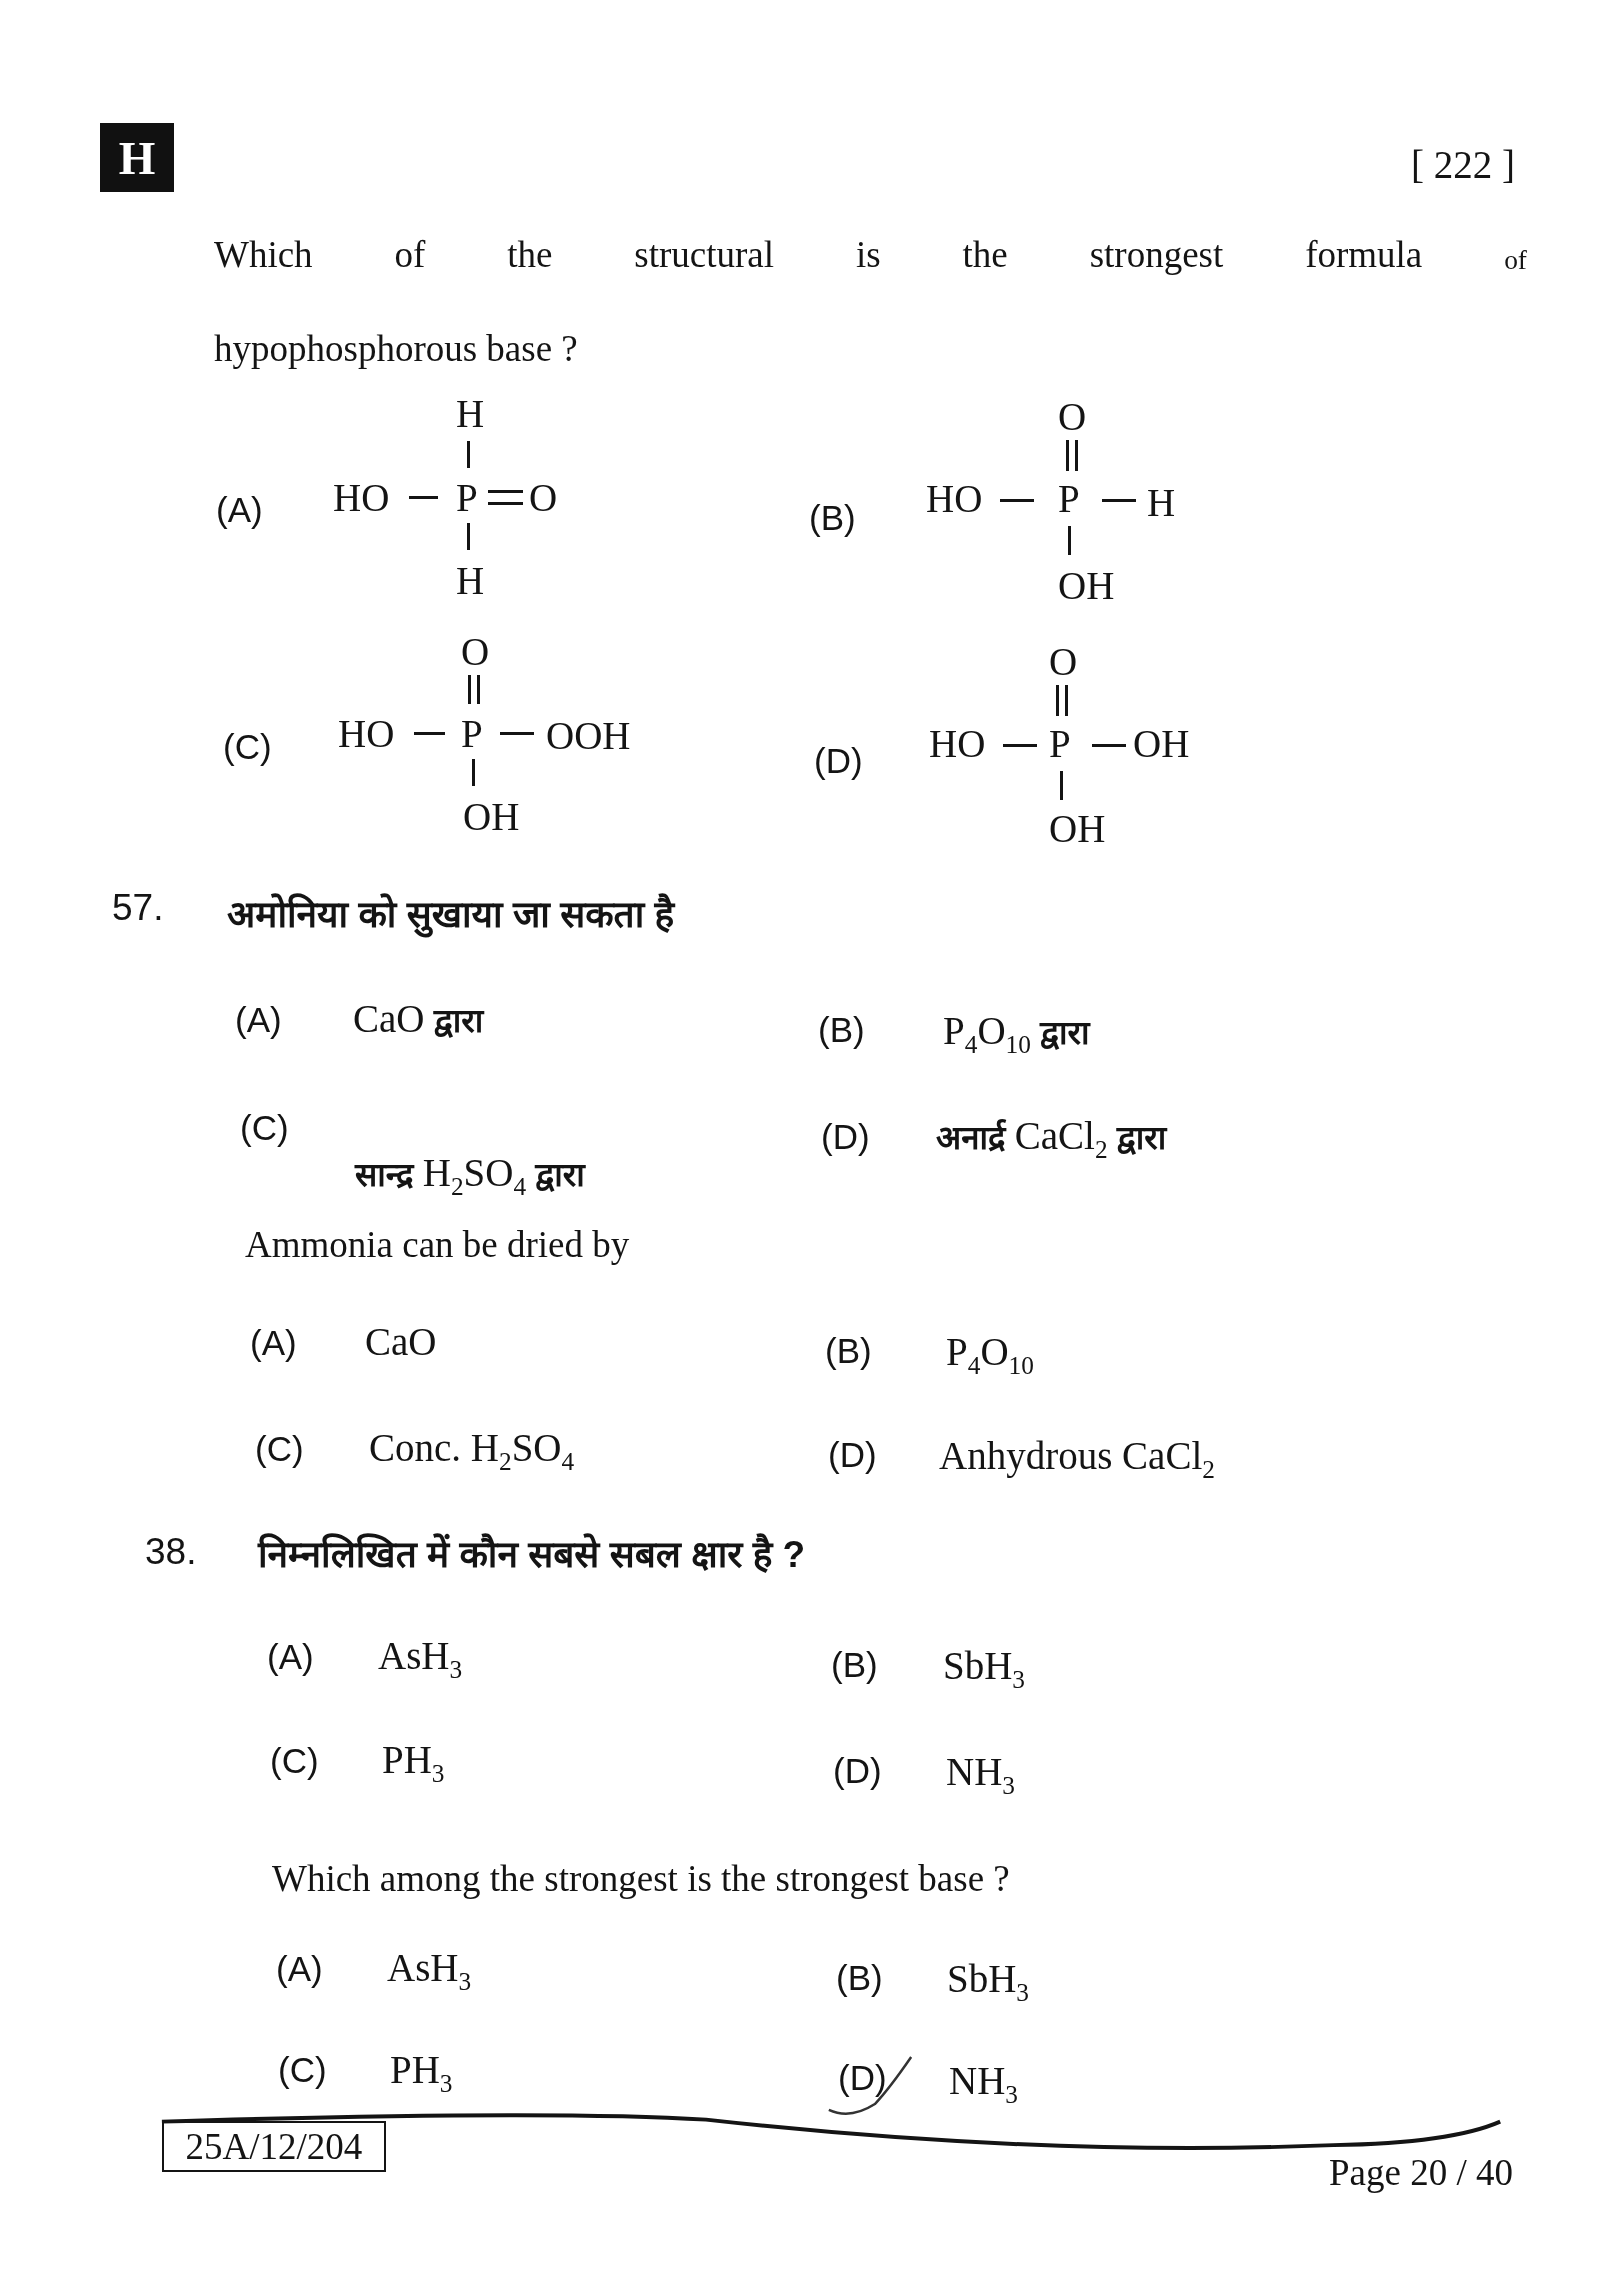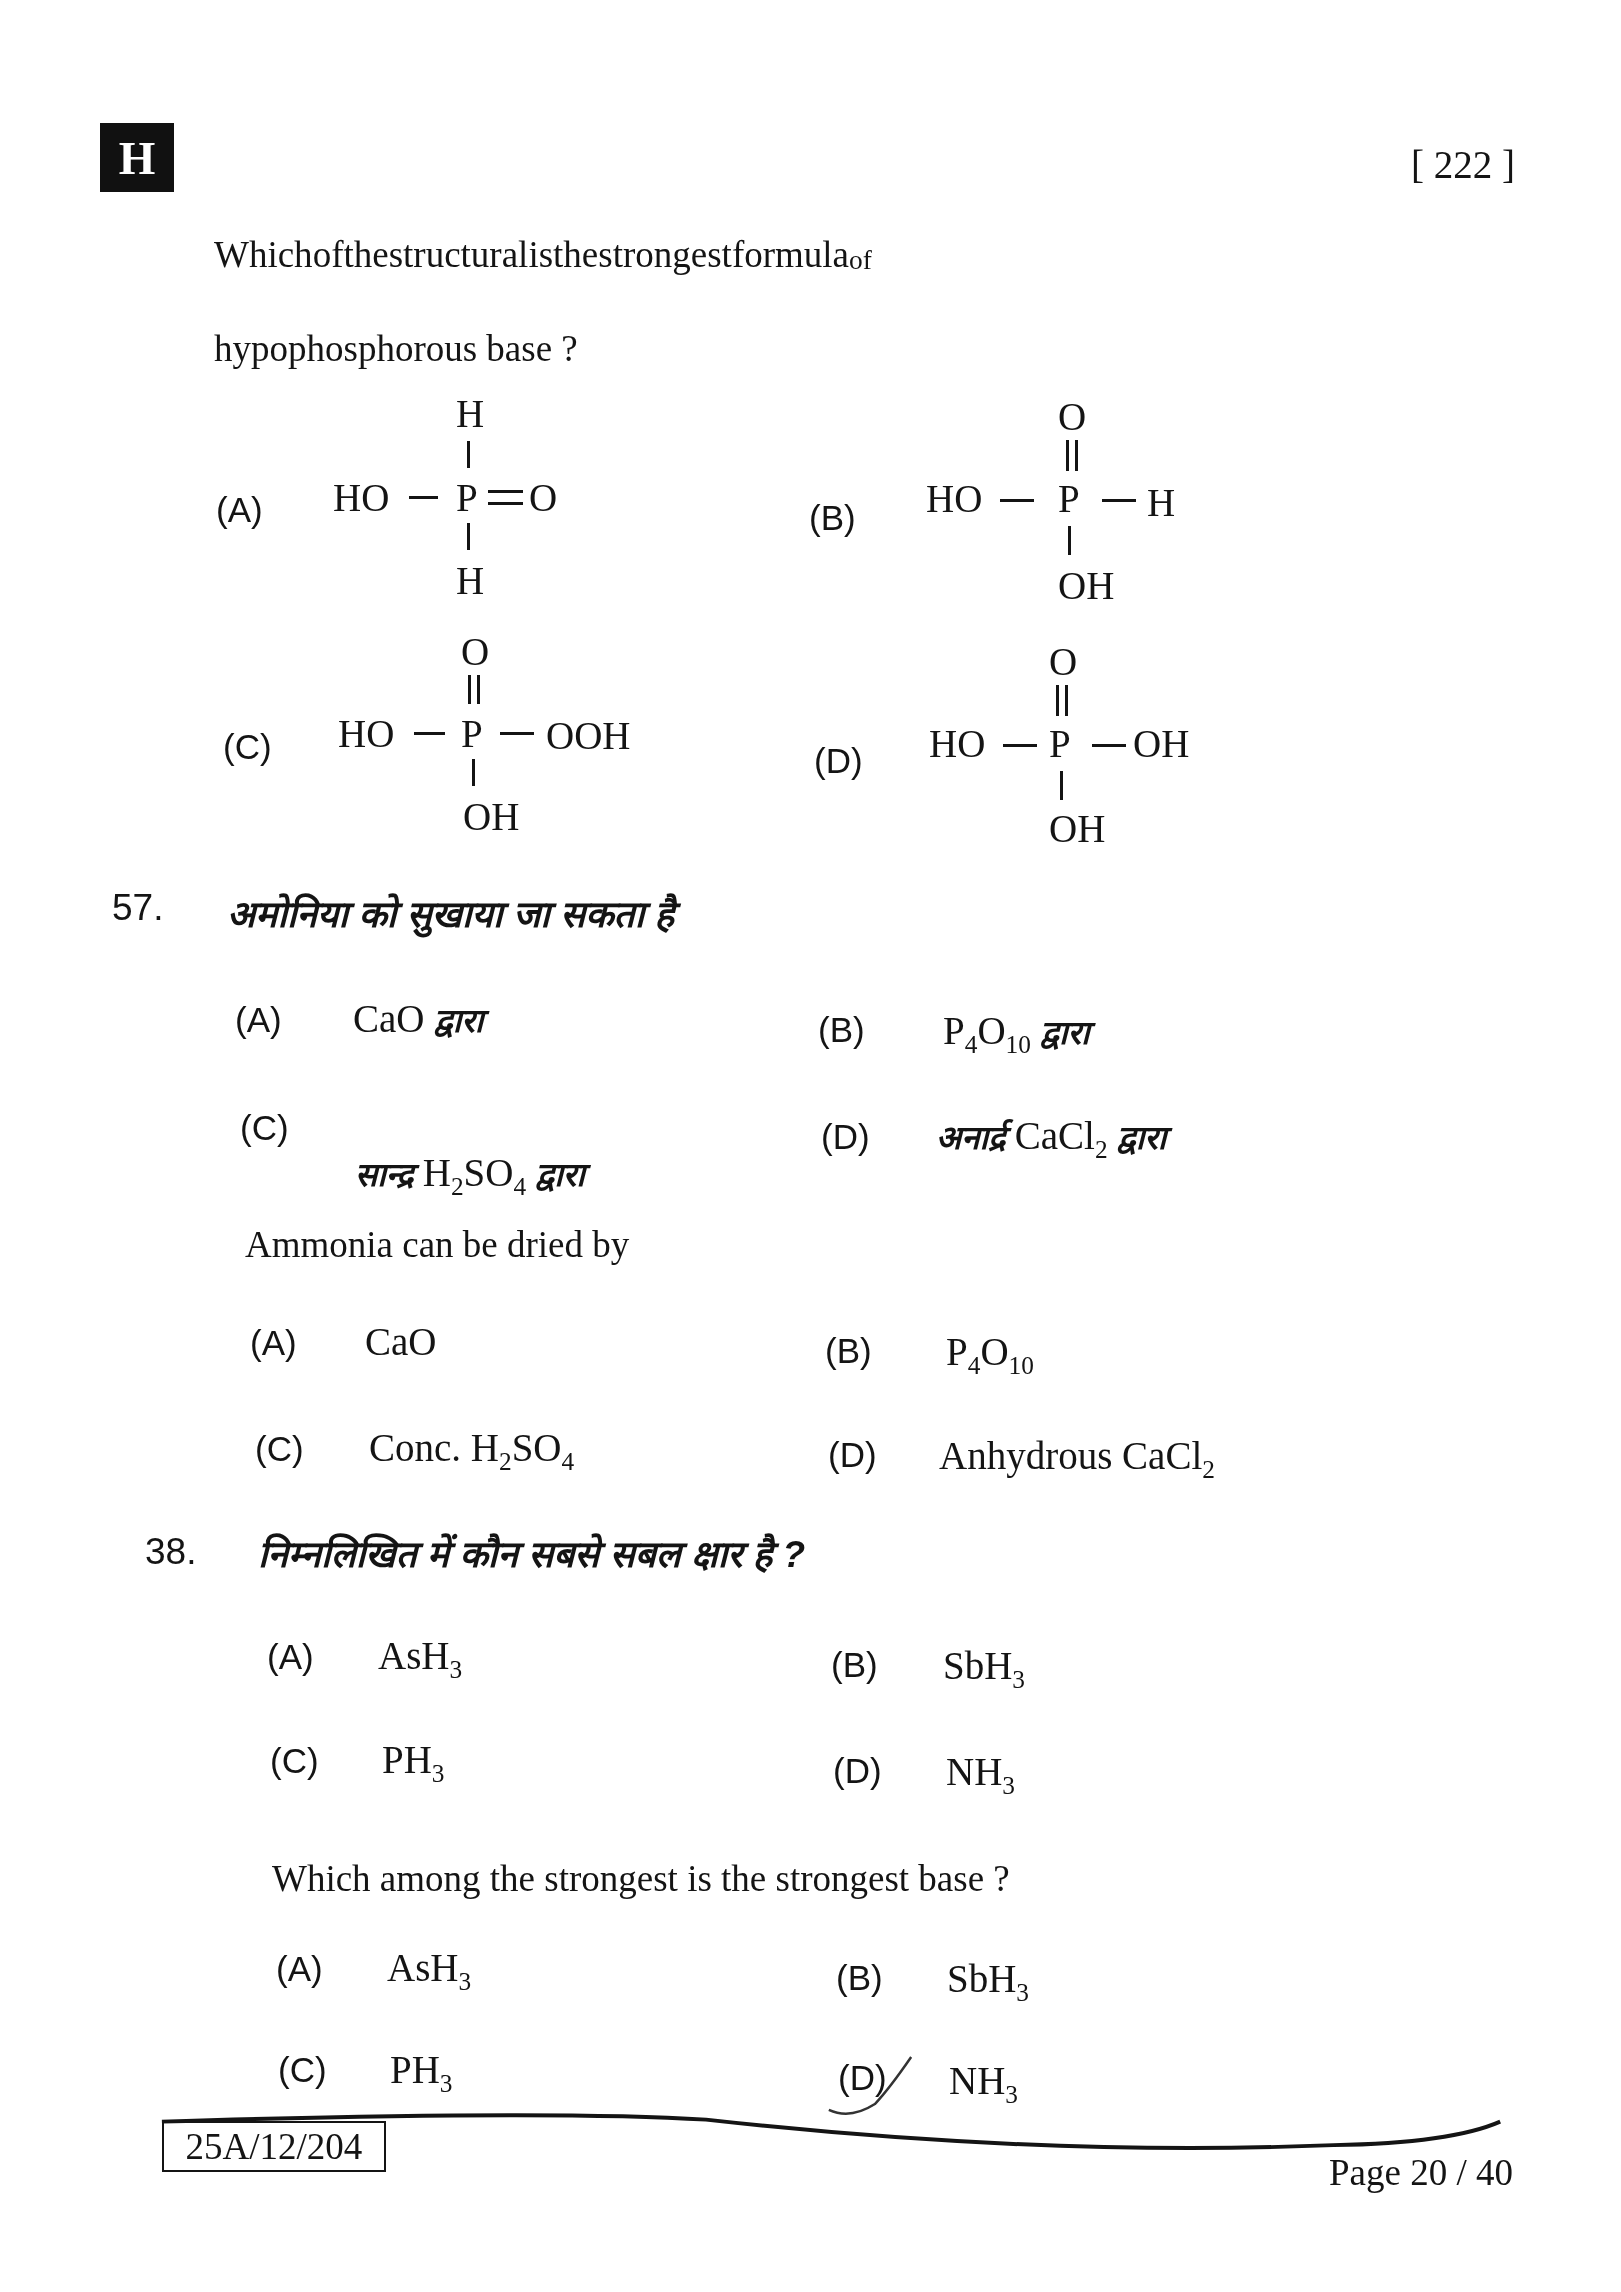--- a/index.html
+++ b/index.html
@@ -1,26 +1,26 @@
 <!DOCTYPE html>
 <html><head>
 <meta charset="utf-8">
 <style>
   html,body{margin:0;padding:0;background:#fff;}
   body{width:1621px;height:2293px;position:relative;overflow:hidden;color:#141414;font-family:"DejaVu Serif","Liberation Serif",serif;}
   .abs{position:absolute;}
   .hbox{left:100px;top:123px;width:74px;height:69px;background:#111;color:#fff;font-weight:bold;font-size:47px;display:flex;align-items:center;justify-content:center;font-family:"Liberation Serif",serif;}
   .pgno{right:106px;top:142px;font-size:39px;font-family:"Liberation Serif",serif;}
   .qtext{font-size:37px;font-family:"Liberation Serif",serif;}
-  .q36a{left:214px;top:233px;width:1313px;display:flex;justify-content:flex-start;}
+  .q36a{left:214px;top:233px;width:1313px;display:flex;justify-content:space-between;}
   .q36b{left:214px;top:327px;}
   .opt-label{font-family:"Liberation Sans",sans-serif;font-size:35px;}
   .chem{font-family:"Liberation Serif",serif;font-size:39px;}
   .num{font-family:"Liberation Sans",sans-serif;font-size:37px;}
-  .hin{font-family:"Liberation Sans",sans-serif;font-size:37px;font-weight:bold;font-style:italic;}
+  .hin{font-family:"Liberation Sans",sans-serif;font-size:37px;font-weight:bold;}
   sub{font-size:0.65em;vertical-align:-0.35em;}
   .struct{position:absolute;}
   .struct .t{position:absolute;font-family:"Liberation Serif",serif;font-size:39px;line-height:1;}
   .vb{position:absolute;width:2.9px;background:#141414;}
   .hb{position:absolute;height:2.9px;background:#141414;}
   .footbox{left:162px;top:2121px;border:2.9px solid #141414;padding:2px 21.6px;font-size:37px;font-family:"Liberation Serif",serif;}
   .pagefoot{right:108px;top:2151px;font-size:37px;font-family:"Liberation Serif",serif;}
 </style>
 </head>
 <body>

